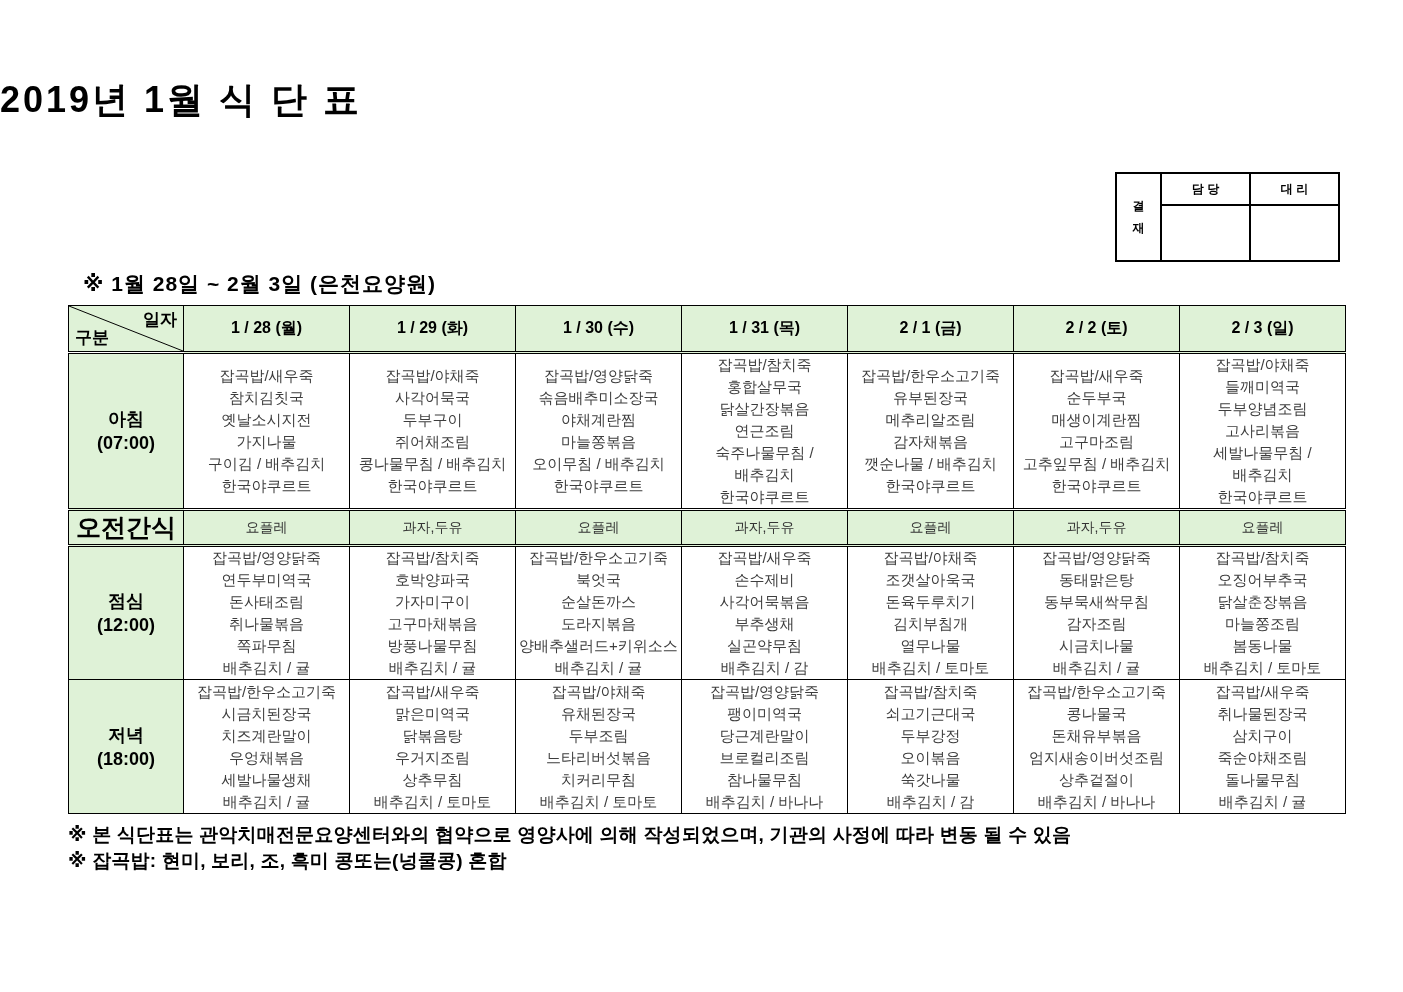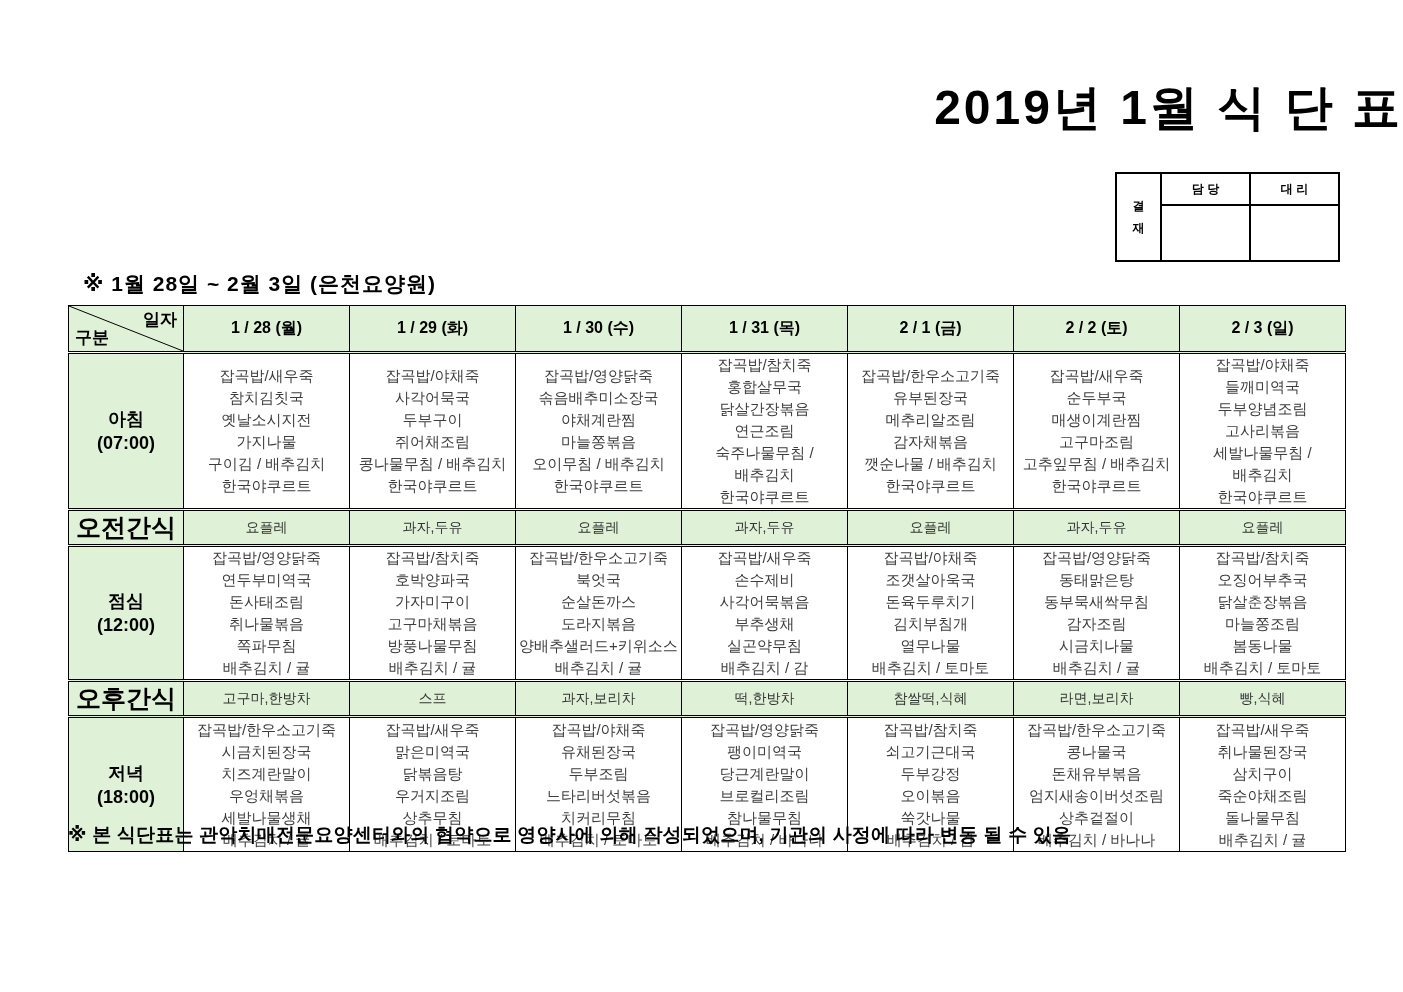--- a/index.html
+++ b/index.html
@@ -1,20 +1,20 @@
 <!DOCTYPE html>
 <html><head>
 <meta charset="utf-8">
 <style>
   html,body{margin:0;padding:0;background:#fff;}
   body{width:1403px;height:992px;position:relative;overflow:hidden;
        font-family:"Liberation Sans","DejaVu Sans",sans-serif;color:#000;}
 
-  .page-title{position:absolute;top:76px;left:0;width:100%;text-align:right;
-    font-size:48px;font-weight:bold;letter-spacing:3px;}
+  .page-title{position:absolute;top:76px;left:0;width:100%;text-align:left;
+    font-size:36px;font-weight:bold;letter-spacing:3px;}
 
   
   .approval{position:absolute;left:1115px;top:172px;display:grid;
     grid-template-columns:45px 89px 89px;grid-template-rows:32px 56px;
     border:1px solid #000;}
   .approval>div{border:1px solid #000;display:flex;align-items:center;justify-content:center;
     font-size:12px;font-weight:bold;}
   .approval .ap-stamp{grid-row:1 / span 2;}
   .ap-stamp .vert{width:18px;word-break:break-all;line-height:22px;text-align:center;}
 
@@ -222,30 +222,20 @@
         </td>
         <td class="meal-cell">
           <div class="meal-line">잡곡밥/참치죽</div>
           <div class="meal-line">오징어부추국</div>
           <div class="meal-line">닭살춘장볶음</div>
           <div class="meal-line">마늘쫑조림</div>
           <div class="meal-line">봄동나물</div>
           <div class="meal-line">배추김치 / 토마토</div>
         </td>
       </tr>
-      <tr class="snack-row row-pm-snack">
-        <td class="green snack-label">오후간식</td>
-        <td class="green snack-val">고구마,한방차</td>
-        <td class="green snack-val">스프</td>
-        <td class="green snack-val">과자,보리차</td>
-        <td class="green snack-val">떡,한방차</td>
-        <td class="green snack-val">참쌀떡,식혜</td>
-        <td class="green snack-val">라면,보리차</td>
-        <td class="green snack-val">빵,식혜</td>
-      </tr>
       <tr class="row-dinner">
         <td class="green meal-label">
           <div>저녁</div>
           <div>(18:00)</div>
         </td>
         <td class="meal-cell">
           <div class="meal-line">잡곡밥/한우소고기죽</div>
           <div class="meal-line">시금치된장국</div>
           <div class="meal-line">치즈계란말이</div>
           <div class="meal-line">우엉채볶음</div>
@@ -299,13 +289,14 @@
           <div class="meal-line">죽순야채조림</div>
           <div class="meal-line">돌나물무침</div>
           <div class="meal-line">배추김치 / 귤</div>
         </td>
       </tr>
     </tbody>
 </table>
 
 <div class="notes">
   <div>※  본  식단표는  관악치매전문요양센터와의  협약으로  영양사에  의해  작성되었으며,  기관의  사정에  따라  변동  될  수  있음</div>
+  <div>※  잡곡밥:  현미,  보리,  조,  흑미  콩또는(넝쿨콩)  혼합</div>
 </div>
 
 </body></html>

